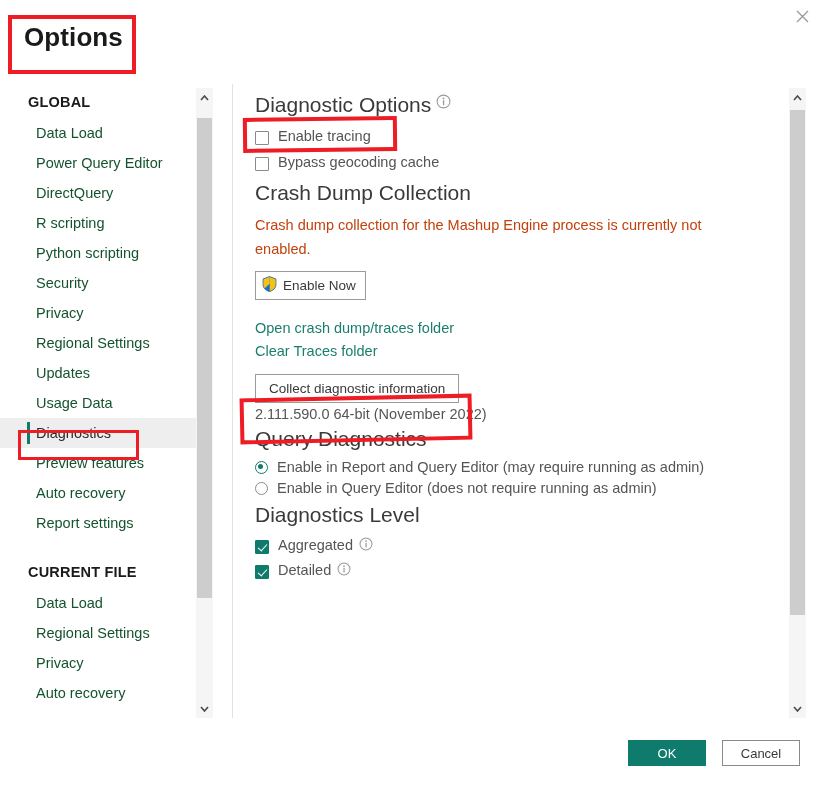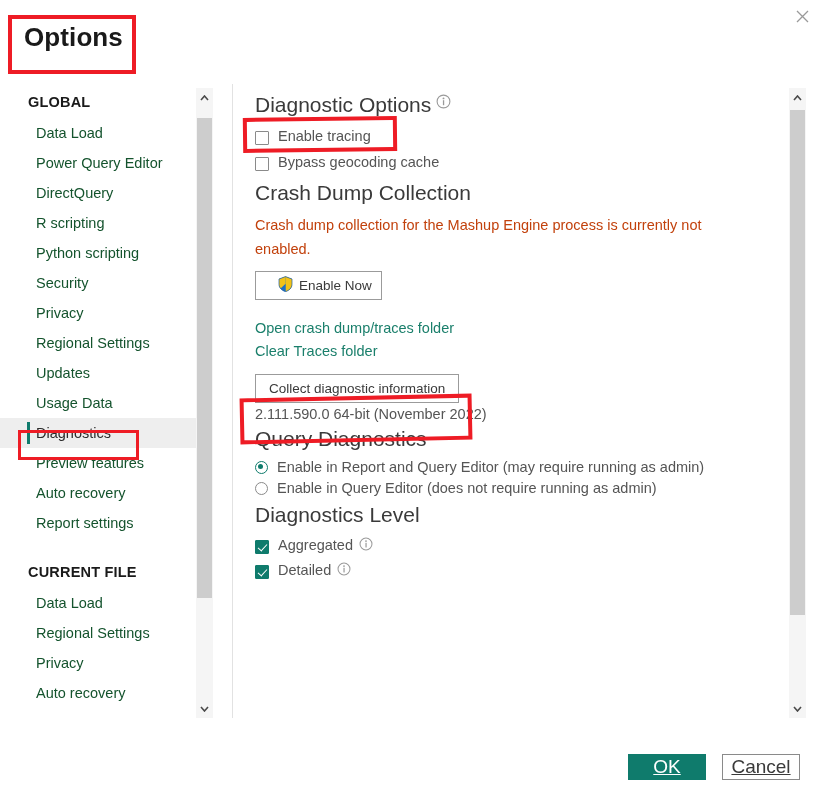--- a/index.html
+++ b/index.html
@@ -153,21 +153,21 @@
   .radio.sel::after {
     content: ""; position: absolute;
     left: 2.2px; top: 2.2px; width: 5.2px; height: 5.2px;
     border-radius: 50%; background: #0f7b6c;
   }
 
   
   .btn-shield {
     display: inline-flex; align-items: center;
     border: 1px solid #9b9b9b; background: #fff;
-    padding: 4px 9px 4px 22px;
+    padding: 4px 9px 4px 6px;
     font-size: 13.5px; color: #3a3a3a;
     cursor: pointer; margin-top: 10px;
   }
   .btn-shield svg { margin-right: 6px; }
   .btn-plain {
     display: inline-block;
     border: 1px solid #9b9b9b; background: #fff;
     padding: 6px 13px;
     font-size: 13.5px; color: #3a3a3a;
     cursor: pointer; margin-top: 12px;
@@ -180,26 +180,25 @@
     margin-top: 2px;
   }
   .links-wrap { margin-top: 18px; }
 
   
   .footer {
     position: absolute; left: 0; bottom: 0;
     width: 825px; height: 84px;
   }
   .btn-ok, .btn-cancel {
-    position: absolute; top: 36px;
+    position: absolute; top: 22px;
     width: 78px; height: 26px;
-    font-size: 19px;
+    font-size: 13px;
     display: flex; align-items: center; justify-content: center;
     cursor: pointer;
-    text-decoration: underline;
   }
   .btn-ok {
     right: 119px;
     background: #0f7b6c; color: #fff; border: 1px solid #0f7b6c;
   }
   .btn-cancel {
     right: 25px;
     background: #fff; color: #3a3a3a; border: 1px solid #8a8a8a;
   }
 </style>

